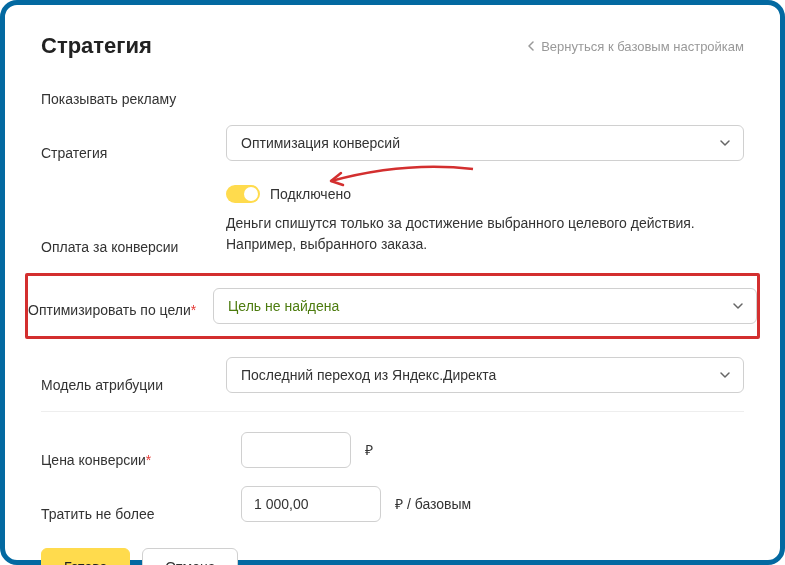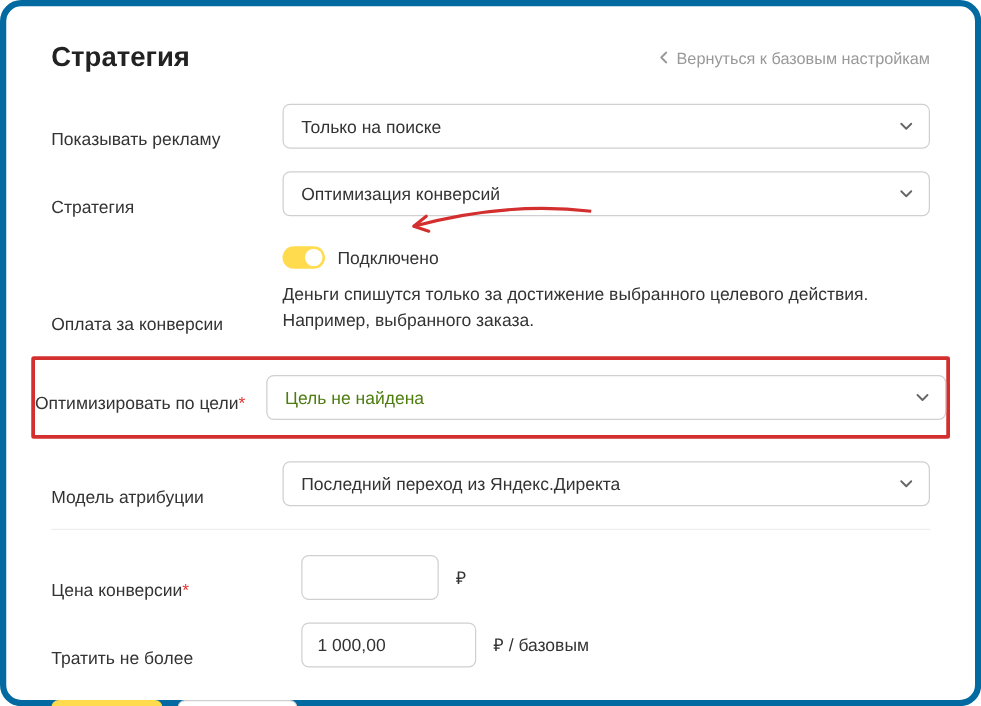--- a/index.html
+++ b/index.html
@@ -181,30 +181,20 @@
         <svg width="8" height="10" viewBox="0 0 8 10">
             <path d="M6 1 L2 5 L6 9" stroke="#999" stroke-width="1.5" fill="none" stroke-linecap="round" stroke-linejoin="round"></path>
           </svg>
       </span>
       <span>Вернуться к базовым настройкам</span>
     </div>
   </div>
 
   <div class="row">
     <div class="label">Показывать рекламу</div>
-    <div class="control">
-      <div class="select">
-        <span>Только на поиске</span>
-        <span class="chev">
-          <svg width="12" height="8" viewBox="0 0 12 8">
-              <path d="M2 2 L6 6 L10 2" stroke="#666" stroke-width="1.5" fill="none" stroke-linecap="round" stroke-linejoin="round"></path>
-            </svg>
-        </span>
-      </div>
-    </div>
   </div>
 
   <div class="row">
     <div class="label">Стратегия</div>
     <div class="control">
       <div class="select">
         <span>Оптимизация конверсий</span>
         <span class="chev">
           <svg width="12" height="8" viewBox="0 0 12 8">
               <path d="M2 2 L6 6 L10 2" stroke="#666" stroke-width="1.5" fill="none" stroke-linecap="round" stroke-linejoin="round"></path>

